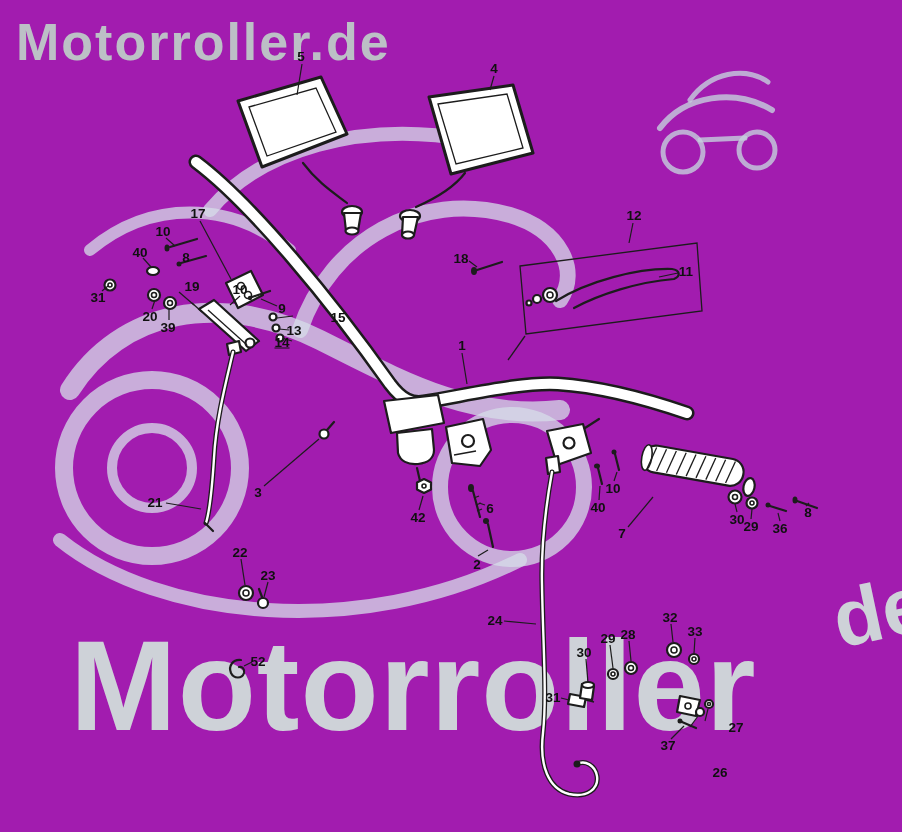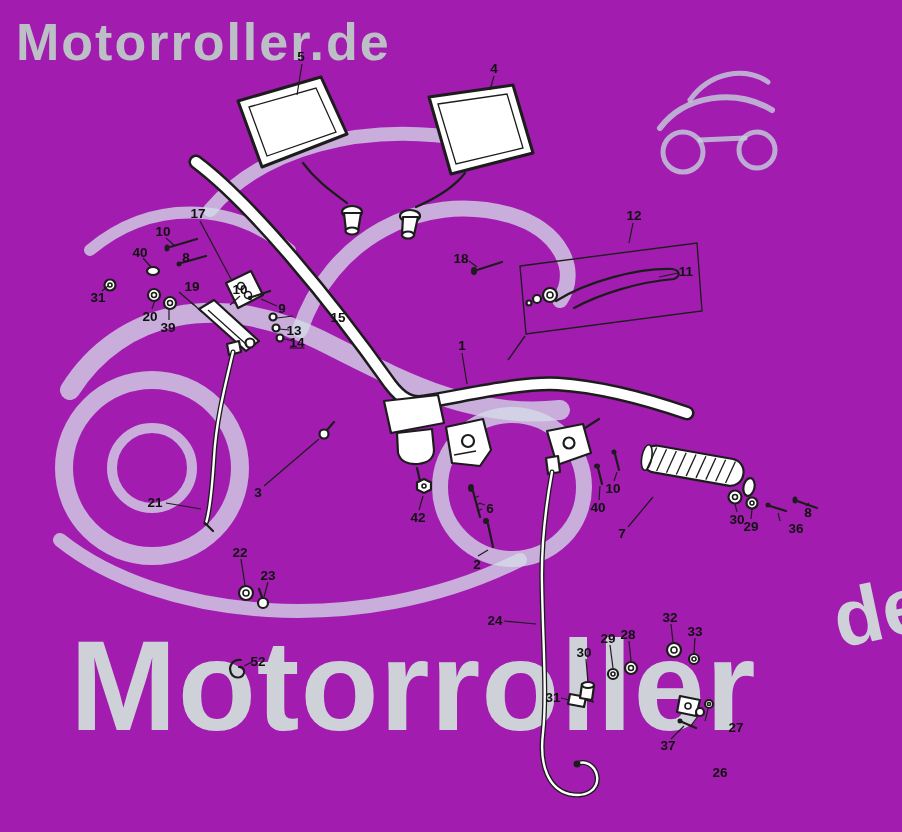--- a/index.html
+++ b/index.html
@@ -288,33 +288,33 @@
       <span class="part-label" style="left: 186px; top: 257px;">8</span>
       <span class="part-label" style="left: 140px; top: 252px;">40</span>
       <span class="part-label" style="left: 98px; top: 297px;">31</span>
       <span class="part-label" style="left: 150px; top: 316px;">20</span>
       <span class="part-label" style="left: 168px; top: 327px;">39</span>
       <span class="part-label" style="left: 192px; top: 286px;">19</span>
       <span class="part-label" style="left: 240px; top: 289px;">10</span>
       <span class="part-label" style="left: 282px; top: 308px;">9</span>
       <span class="part-label" style="left: 298px; top: 317px; margin-left: 40px;">15</span>
       <span class="part-label" style="left: 294px; top: 330px;">13</span>
-      <span class="part-label" style="left: 297px; top: 342px; text-decoration: underline;">14</span>
+      <span class="part-label" style="left: 282px; top: 342px; text-decoration: underline;">14</span>
       <span class="part-label" style="left: 462px; top: 345px;">1</span>
       <span class="part-label" style="left: 155px; top: 502px;">21</span>
       <span class="part-label" style="left: 258px; top: 492px;">3</span>
       <span class="part-label" style="left: 418px; top: 517px;">42</span>
       <span class="part-label" style="left: 490px; top: 508px;">6</span>
       <span class="part-label" style="left: 477px; top: 564px;">2</span>
       <span class="part-label" style="left: 598px; top: 507px;">40</span>
       <span class="part-label" style="left: 613px; top: 488px;">10</span>
       <span class="part-label" style="left: 622px; top: 533px;">7</span>
       <span class="part-label" style="left: 737px; top: 519px;">30</span>
       <span class="part-label" style="left: 751px; top: 526px;">29</span>
-      <span class="part-label" style="left: 780px; top: 528px; margin-left: 16px;">36</span>
+      <span class="part-label" style="left: 780px; top: 528px;">36</span>
       <span class="part-label" style="left: 808px; top: 512px;">8</span>
       <span class="part-label" style="left: 240px; top: 552px;">22</span>
       <span class="part-label" style="left: 268px; top: 575px;">23</span>
       <span class="part-label" style="left: 495px; top: 620px;">24</span>
       <span class="part-label" style="left: 258px; top: 661px;">52</span>
       <span class="part-label" style="left: 553px; top: 697px;">31</span>
       <span class="part-label" style="left: 584px; top: 652px;">30</span>
       <span class="part-label" style="left: 608px; top: 638px;">29</span>
       <span class="part-label" style="left: 628px; top: 634px;">28</span>
       <span class="part-label" style="left: 670px; top: 617px;">32</span>

